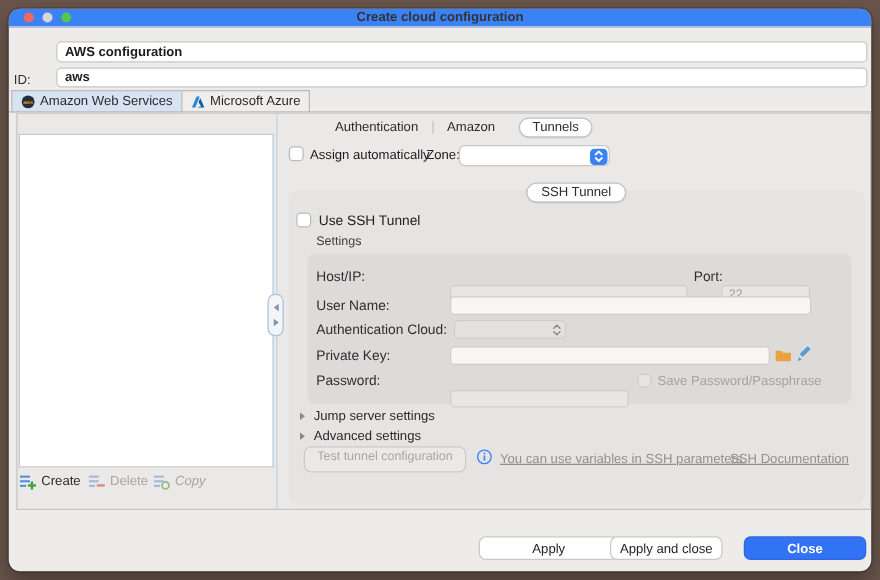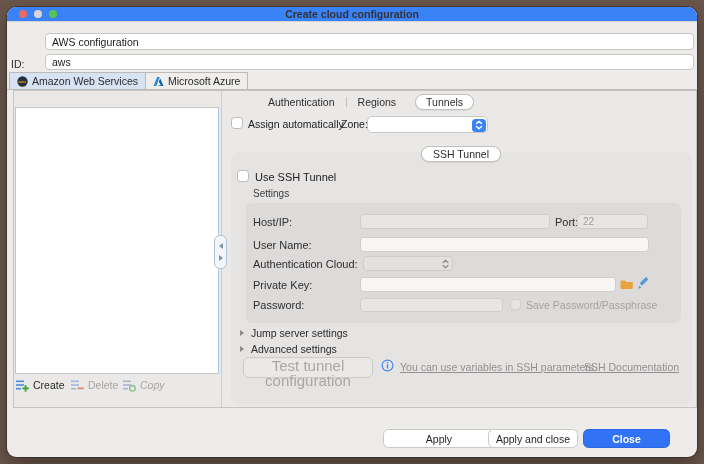--- a/index.html
+++ b/index.html
@@ -17,21 +17,21 @@
   .light { position:absolute; top:3px; width:8px; height:8px; border-radius:50%; }
   .light.red   { left:12px;  background:#EC6A5E; }
   .light.gray  { left:27px;  background:#D8D5D2; }
   .light.green { left:42px;  background:#57C64F; }
   .win-title { width:100%; text-align:center; font-size:10.5px; font-weight:700;
                line-height:15px; color:#333335; }
 
   
   .flabel { position:absolute; font-size:10.5px; color:#2e2e30; }
   .tinput { position:absolute; background:#fff; border:1px solid #C8C6C3; border-radius:4px;
-            font-size:10.5px; color:#1c1c1e; padding:0 6px; font-family:inherit; }
+            font-size:10.5px; color:#1c1c1e; padding:0 6px; font-family:inherit;font-weight:bold; }
 
   
   .tabstrip { position:absolute; left:0; top:65px; width:100%; height:18px;
               border-bottom:1px solid #BDBBB8; display:flex; padding-left:2px; }
   .ptab { height:18px; display:flex; align-items:center; gap:4px; padding:0 7px;
           border:1px solid #BDBBB8; border-right:none; font-size:10.5px; background:#EFEEEC; }
   .ptab:last-of-type { border-right:1px solid #BDBBB8; }
   .ptab.sel { background:#D7E2F3; }
   .picon { width:11px; height:11px; flex:0 0 auto; }
   .gcp-ring { width:10px; height:10px; border-radius:50%;
@@ -83,31 +83,31 @@
                background:#E6E4E2; border-radius:8px; }
   .sshpill { position:absolute; top:139px; left:454px; transform:translateX(-50%);
              background:#fff; border:1px solid #C3C1BE; border-radius:8px;
              font-size:10.5px; color:#2d2d2f; padding:1px 11px; box-shadow:0 .5px 1px rgba(0,0,0,.12); }
   .grouplabel { position:absolute; font-size:10px; color:#3c3c3e; }
   .innerpanel { position:absolute; left:239px; top:196px; width:435px; height:120px;
                 background:#DDDBD9; border-radius:6px; }
   .rowlbl { position:absolute; font-size:11px; color:#2e2e30; }
   .field  { position:absolute; height:15px; border-radius:3.5px; font-size:10px; padding:0 5px;
             font-family:inherit; }
-  .f-dis  { background:#E8E6E4; border:1px solid #CFCDCA; color:#9E9C9A; }
+  .f-dis  { background:#E8E6E4; border:1px solid #CFCDCA; color:#9E9C9A;margin-top:14px; }
   .f-en   { background:#F7F6F5; border:1px solid #CFCDCA; color:#1c1c1e; }
   .dropdown { position:absolute; left:356px; top:249px; width:90px; height:15px;
               background:#E3E1DF; border:1px solid #CFCDCA; border-radius:4px; }
   .dropdown svg { position:absolute; right:3px; top:2px; }
   .tri { position:absolute; width:0; height:0; border-top:3.5px solid transparent;
          border-bottom:3.5px solid transparent; border-left:4.5px solid #8B8987; }
   .expander-lbl { position:absolute; font-size:10.5px; color:#2a2a2c; }
   .ghostbtn { position:absolute; left:236px; top:350px; width:130px; height:21px;
               background:#EBE9E7; border:1px solid #CCCAC7; border-radius:6px;
-              font-size:15px; color:#A9A7A4; text-align:center; line-height:15px; }
+              font-size:10px; color:#A9A7A4; text-align:center; line-height:15px; }
   .hintlink { position:absolute; font-size:10.5px; color:#929090; text-decoration:underline; }
 
   
   .btn { position:absolute; top:422px; height:19px; border-radius:5.5px; font-size:10.5px;
          text-align:center; line-height:18px; }
   .btn-plain { background:#FFFFFF; border:1px solid #CBC9C6; color:#1f1f21; }
   .btn-primary { background:#3273F5; border:1px solid #2B67E0; color:#fff; font-weight:700; }
 </style>
 </head>
 <body>
@@ -177,21 +177,21 @@
       <rect x="0" y="5.2" width="8" height="1.6" fill="#9FB8D6"></rect>
       <rect x="0" y="8.9" width="5" height="1.6" fill="#9FB8D6"></rect>
       <circle cx="9.4" cy="9.3" r="2.8" fill="none" stroke="#8EBF8E" stroke-width="1.4"></circle>
     </svg>
     <span class="lbl-off">Copy</span>
   </div>
 
   <div class="sectabs">
     <span class="seg">Authentication</span>
     <span class="seg-sep"></span>
-    <span class="seg">Regions</span>
+    <span class="seg">Amazon</span>
     <span class="seg-pill">Tunnels</span>
   </div>
 
   <span class="checkbox" style="left:224px; top:110px;"></span>
   <span class="clabel" style="left:241px; top:111px;">Assign automatically</span>
   <span class="clabel" style="left:334px; top:111px;">Zone:</span>
   <div class="popup">
     <span style="position:absolute; left:6px; top:2px; font-size:10px; color:#1c1c1e;"></span>
     <span class="cap">
       <svg width="8" height="10" viewBox="0 0 8 10">
@@ -251,15 +251,15 @@
   <svg class="abs" style="left:374px; top:352px;" width="13" height="13" viewBox="0 0 13 13">
     <circle cx="6.5" cy="6.5" r="5.4" fill="none" stroke="#3E86F7" stroke-width="1.1"></circle>
     <rect x="5.9" y="5.3" width="1.3" height="4.2" fill="#3E86F7"></rect>
     <rect x="5.9" y="3" width="1.3" height="1.4" fill="#3E86F7"></rect>
   </svg>
   <a class="hintlink" style="left:393px; top:354px;">You can use variables in SSH parameters.</a>
   <a class="hintlink" style="left:577px; top:354px;">SSH Documentation</a>
 
   <div class="btn btn-plain" style="left:376px; width:112px;">Apply</div>
   <div class="btn btn-plain" style="left:481px; width:90px;">Apply and close</div>
-  <div class="btn btn-primary" style="left:576px; width:87px;">Close</div>
+  <div class="btn btn-primary" style="left:588px; width:98px;">Close</div>
 
 </div>
 
 </body></html>

